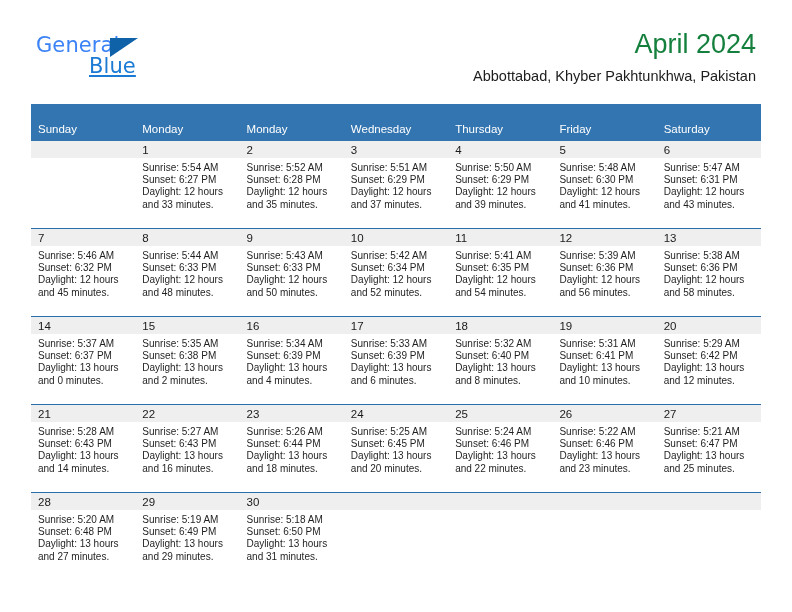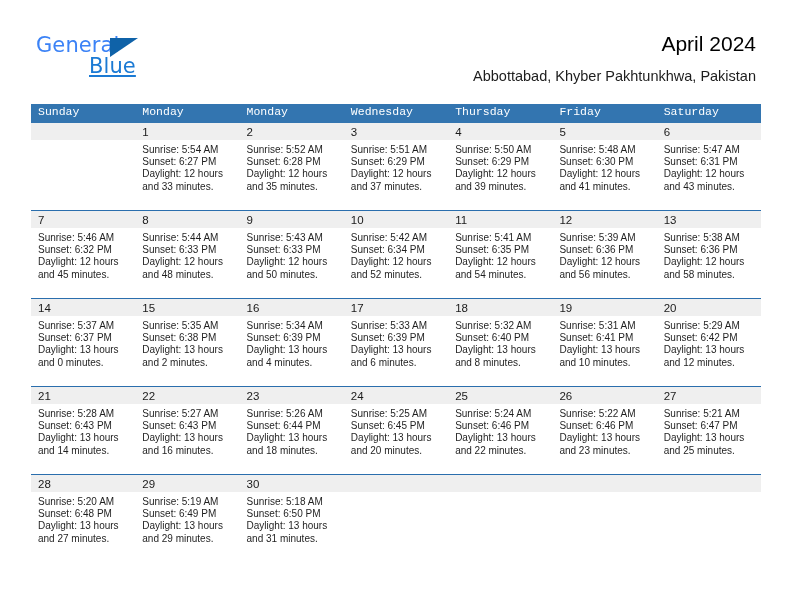--- a/index.html
+++ b/index.html
@@ -69,22 +69,22 @@
     border-bottom: 19px solid transparent;
   }
 
   .title-block {
     position: absolute;
     right: 36px;
     top: 28px;
     text-align: right;
   }
   .cal-title {
-    font-size: 21px;
-    color: #000000;
+    font-size: 27px;
+    color: #15803d;
     font-weight: 400;
     line-height: 32px;
     white-space: nowrap;
   }
   .cal-subtitle {
     margin-top: 7px;
     font-size: 14.5px;
     color: #1d1d1d;
     font-weight: 400;
     line-height: 18px;
@@ -100,25 +100,24 @@
     border-collapse: collapse;
     table-layout: fixed;
   }
 
   .calendar th {
     background: #3375b0;
     color: #ffffff;
     font-size: 11.5px;
     font-weight: 400;
     text-align: left;
-    padding: 1px 0 5px 7px;
+    padding: 19px 0 5px 7px;
     height: 11px;
     line-height: 13px;
     border: none;
-    font-family: Liberation Mono, monospace;
   }
 
   .calendar td {
     width: 104.28px;
     vertical-align: top;
     padding: 0;
     border: none;
     background: #ffffff;
     border-top: 1.4px solid #2a6ead;
     height: 87px;

